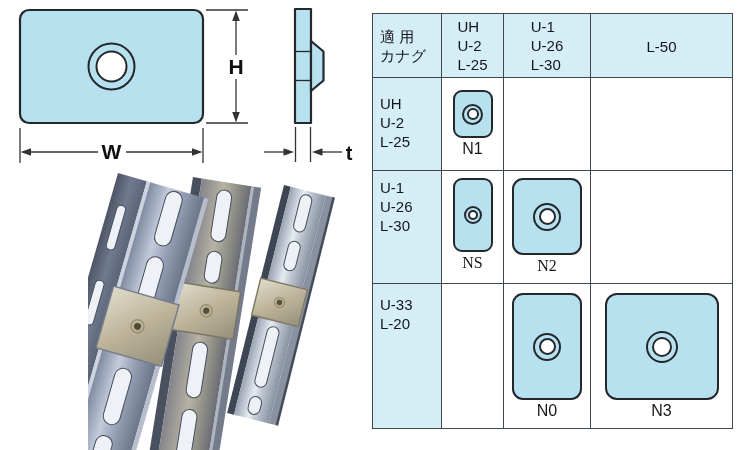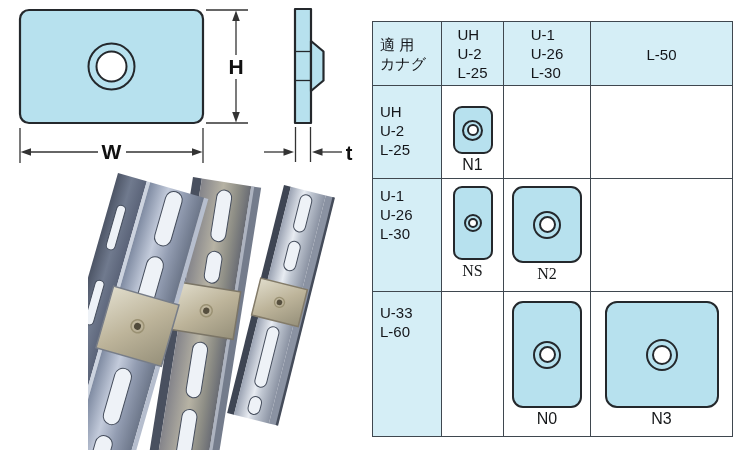--- a/index.html
+++ b/index.html
@@ -16,37 +16,37 @@
   .drawing .thin{stroke:#24282c;stroke-width:1.3;}
   .drawing polygon{fill:#333333;}
   .drawing text{fill:#111;font-family:inherit;font-weight:bold;}
   
   .caption{position:absolute;left:8px;top:281px;font-size:20px;font-weight:bold;
            letter-spacing:2px;color:#000;}
   .photo{position:absolute;left:88px;top:171px;}
   .photo .slot{fill:#eef2f7;stroke:#454d5c;stroke-width:1;}
   
   table.apptable{
-    position:absolute;left:372px;top:21px;border-collapse:collapse;table-layout:fixed;
+    position:absolute;left:372px;top:13px;border-collapse:collapse;table-layout:fixed;
     font-size:15px;line-height:19px;
   }
   .apptable td{border:1.5px solid #3f474f;padding:0;vertical-align:middle;}
   .apptable td.blue{background:#d5eef6;}
   .apptable .lines{display:flex;flex-direction:column;}
   .apptable td.hdr{text-align:center;}
   .apptable td.hdr .lines{display:inline-flex;text-align:left;vertical-align:middle;}
   .apptable td.corner .lines{padding-left:7px;}
   .apptable td.rowlabel{vertical-align:top;}
   .apptable td.rowlabel .lines{padding-left:7px;}
   .apptable tr.r1 td.rowlabel .lines{padding-top:16px;}
   .apptable tr.r2 td.rowlabel .lines{padding-top:7px;}
   .apptable tr.r3 td.rowlabel .lines{padding-top:11px;}
   .apptable td.partcell{vertical-align:top;background:#fff;}
   .cc{display:flex;flex-direction:column;align-items:center;}
-  tr.r1 .cc{padding-top:20px;text-align:center;} tr.r2 .cc{padding-top:7px;font-family:Liberation Serif, serif;} tr.r3 .cc{padding-top:9px;}
+  tr.r1 .cc{padding-top:12px;text-align:center;} tr.r2 .cc{padding-top:7px;font-family:Liberation Serif, serif;} tr.r3 .cc{padding-top:9px;}
   .part{background:#b7e1ee;border:2px solid #24282c;display:flex;
         align-items:center;justify-content:center;box-sizing:border-box;}
   .p-n1{width:40px;height:48px;border-radius:9px;}
   .p-ns{width:40px;height:74px;border-radius:9px;}
   .p-n2{width:70px;height:77px;border-radius:11px;}
   .p-n0{width:70px;height:107px;border-radius:11px;}
   .p-n3{width:114px;height:107px;border-radius:12px;}
   .ring{border:2px solid #24282c;border-radius:50%;display:flex;align-items:center;
         justify-content:center;box-sizing:border-box;}
   .ring-n1{width:21px;height:21px;} .hole-n1{width:12px;height:12px;}
@@ -277,21 +277,21 @@
           <span class="code">N2</span>
         </div>
       </td>
       <td class="partcell"></td>
     </tr>
 
     <tr class="r3" style="height:145px;">
       <td class="blue rowlabel">
         <div class="lines">
           <span>U-33</span>
-          <span>L-60</span>
+          <span>L-20</span>
         </div>
       </td>
       <td class="partcell"></td>
       <td class="partcell">
         <div class="cc">
           <div class="part p-n0">
             <div class="ring ring-n0">
               <div class="hole hole-n0"></div>
             </div>
           </div>

